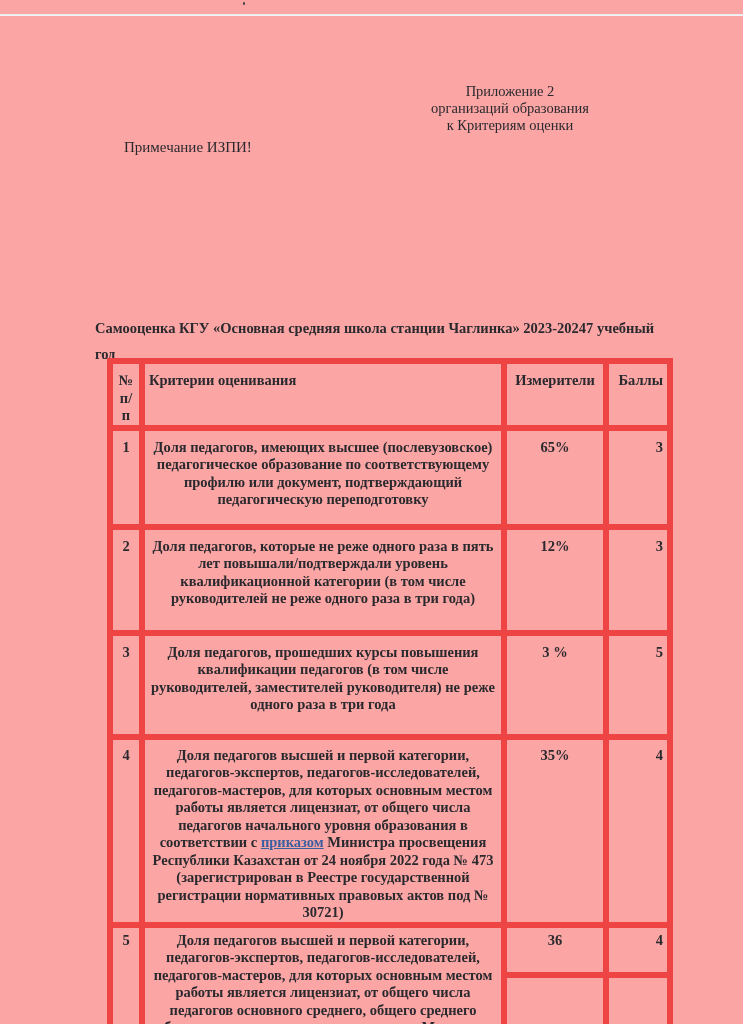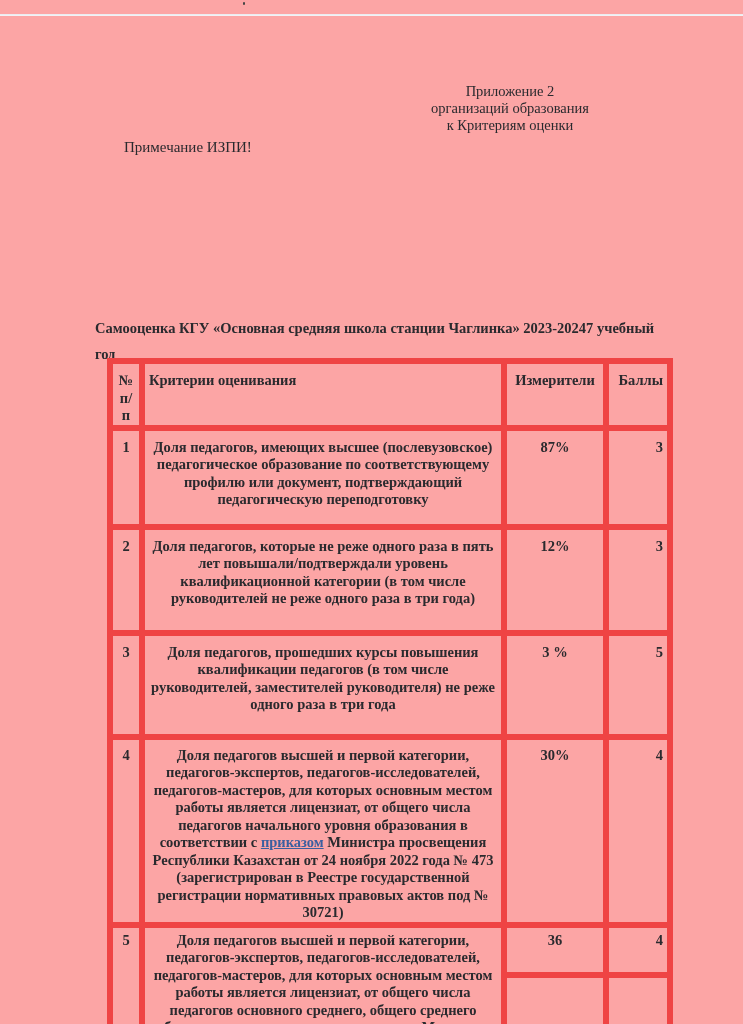--- a/index.html
+++ b/index.html
@@ -67,39 +67,39 @@
     <tbody>
         <tr class="hdr">
       <th class="c-num">№ п/п</th>
       <th class="c-crit">Критерии оценивания</th>
       <th class="c-meas">Измерители</th>
       <th class="c-score">Баллы</th>
     </tr>
     <tr class="r1">
       <td class="c-num">1</td>
       <td class="c-crit">Доля педагогов, имеющих высшее (послевузовское) педагогическое образование по соответствующему профилю или документ, подтверждающий педагогическую переподготовку</td>
-      <td class="c-meas">87%</td>
+      <td class="c-meas">65%</td>
       <td class="c-score">3</td>
     </tr>
     <tr class="r2">
       <td class="c-num">2</td>
       <td class="c-crit">Доля педагогов, которые не реже одного раза в пять лет повышали/подтверждали уровень квалификационной категории (в том числе руководителей не реже одного раза в три года)</td>
       <td class="c-meas">12%</td>
       <td class="c-score">3</td>
     </tr>
     <tr class="r3">
       <td class="c-num">3</td>
       <td class="c-crit">Доля педагогов, прошедших курсы повышения квалификации педагогов (в том числе руководителей, заместителей руководителя) не реже одного раза в три года</td>
       <td class="c-meas">3 %</td>
       <td class="c-score">5</td>
     </tr>
     <tr class="r4">
       <td class="c-num">4</td>
       <td class="c-crit"><span>Доля педагогов высшей и первой категории, педагогов-экспертов, педагогов-исследователей, педагогов-мастеров, для которых основным местом работы является лицензиат, от общего числа педагогов начального уровня образования в соответствии с </span><a class="link" href="#">приказом</a><span> Министра просвещения Республики Казахстан от 24 ноября 2022 года № 473 (зарегистрирован в Реестре государственной регистрации нормативных правовых актов под № 30721)</span></td>
-      <td class="c-meas">30%</td>
+      <td class="c-meas">35%</td>
       <td class="c-score">4</td>
     </tr>
     <tr class="r5a">
       <td class="c-num" rowspan="2">5</td>
       <td class="c-crit" rowspan="2"><span>Доля педагогов высшей и первой категории, педагогов-экспертов, педагогов-исследователей, педагогов-мастеров, для которых основным местом работы является лицензиат, от общего числа педагогов основного среднего, общего среднего образования в соответствии с </span><a class="link" href="#">приказом</a><span> Министра просвещения Республики Казахстан</span></td>
       <td class="c-meas">36</td>
       <td class="c-score">4</td>
     </tr>
     <tr class="r5b">
       <td class="c-meas"></td>

